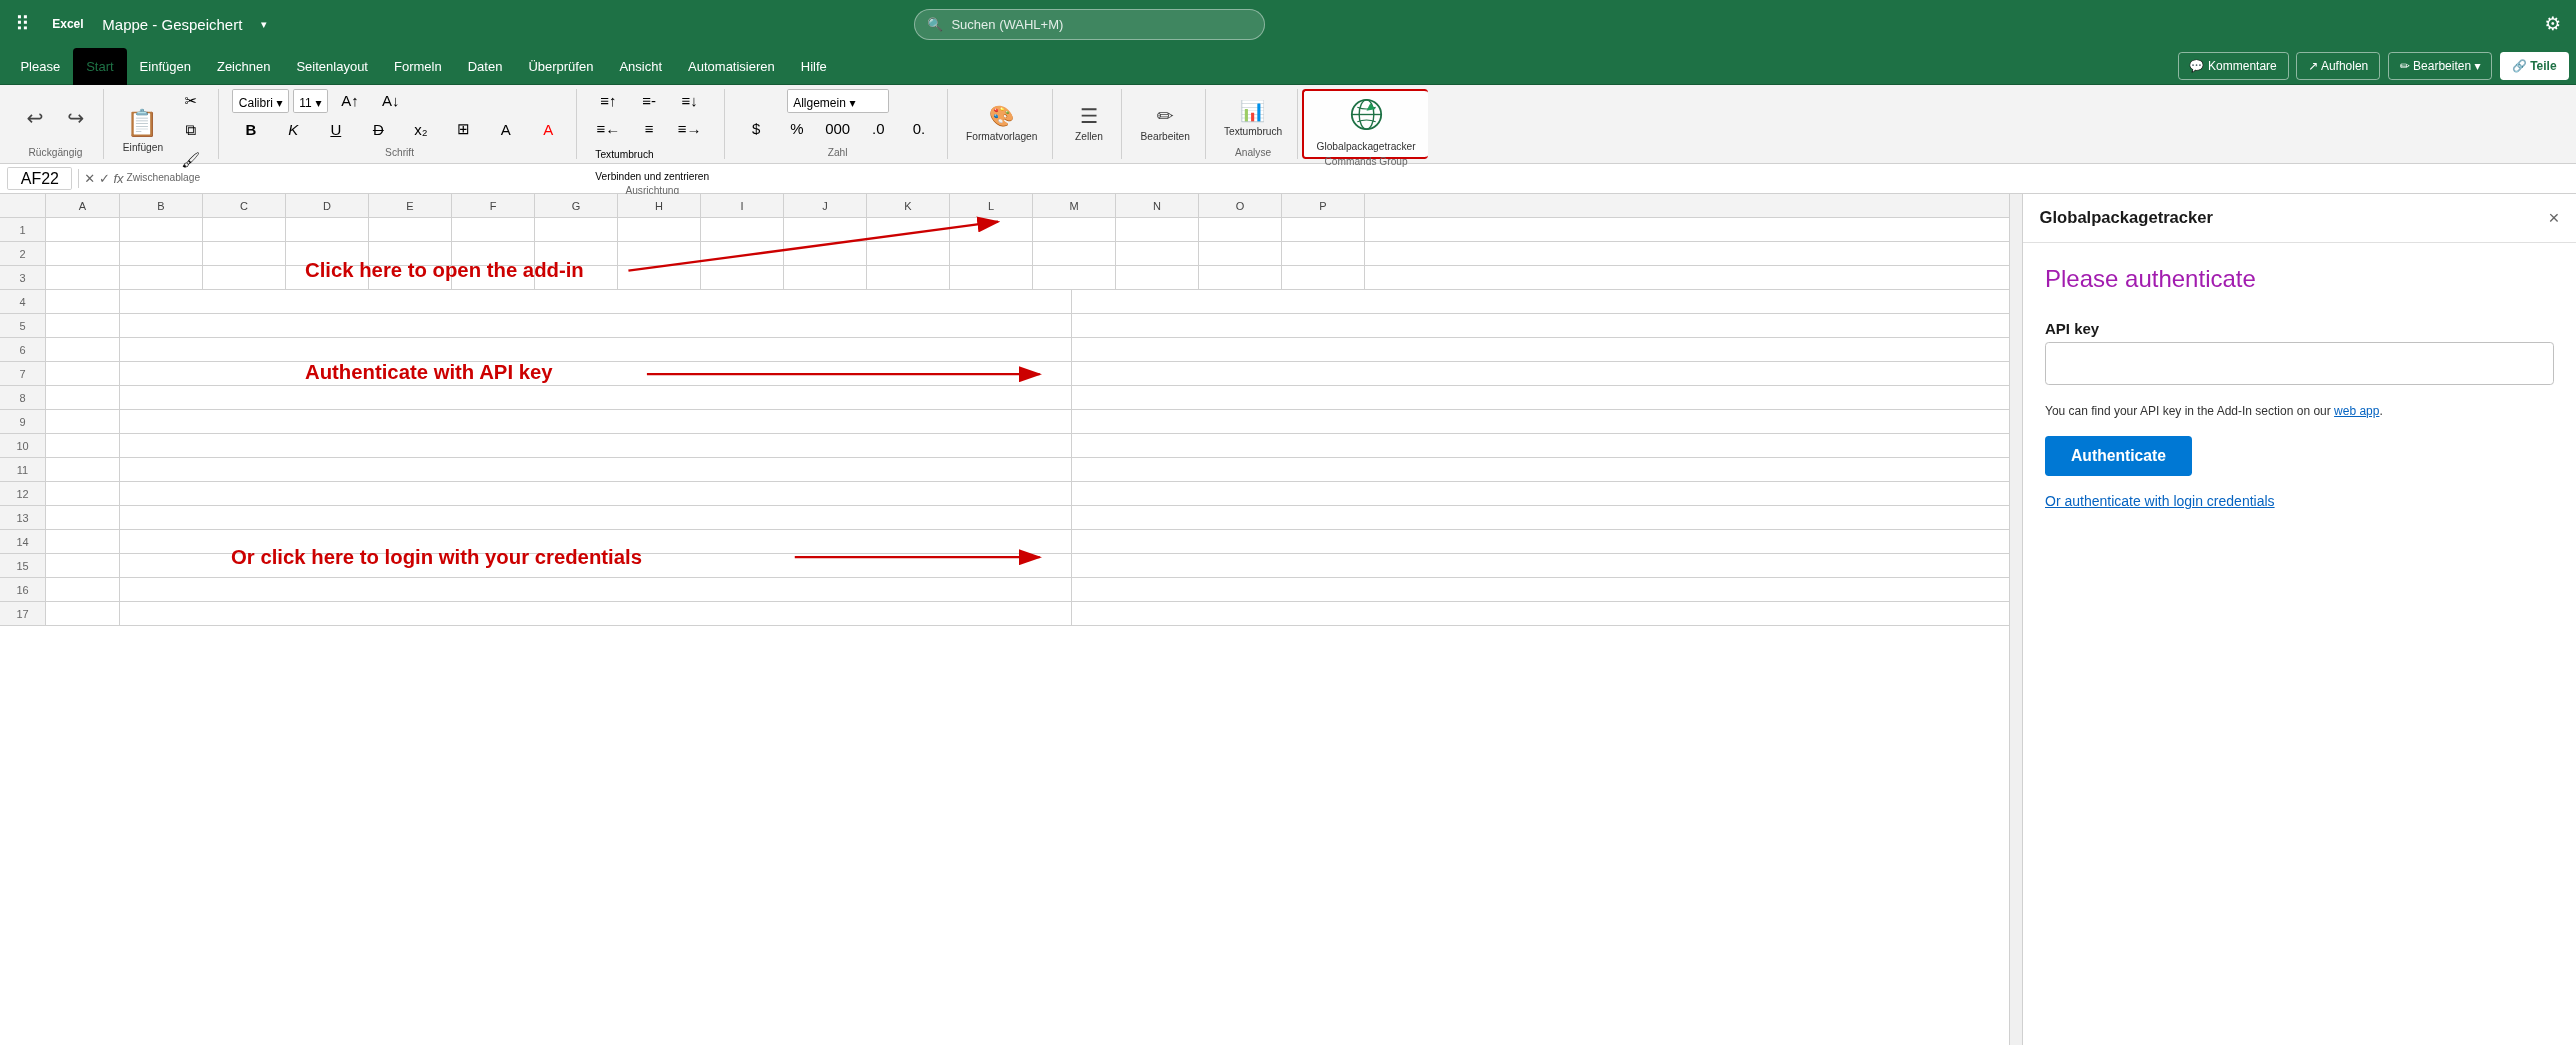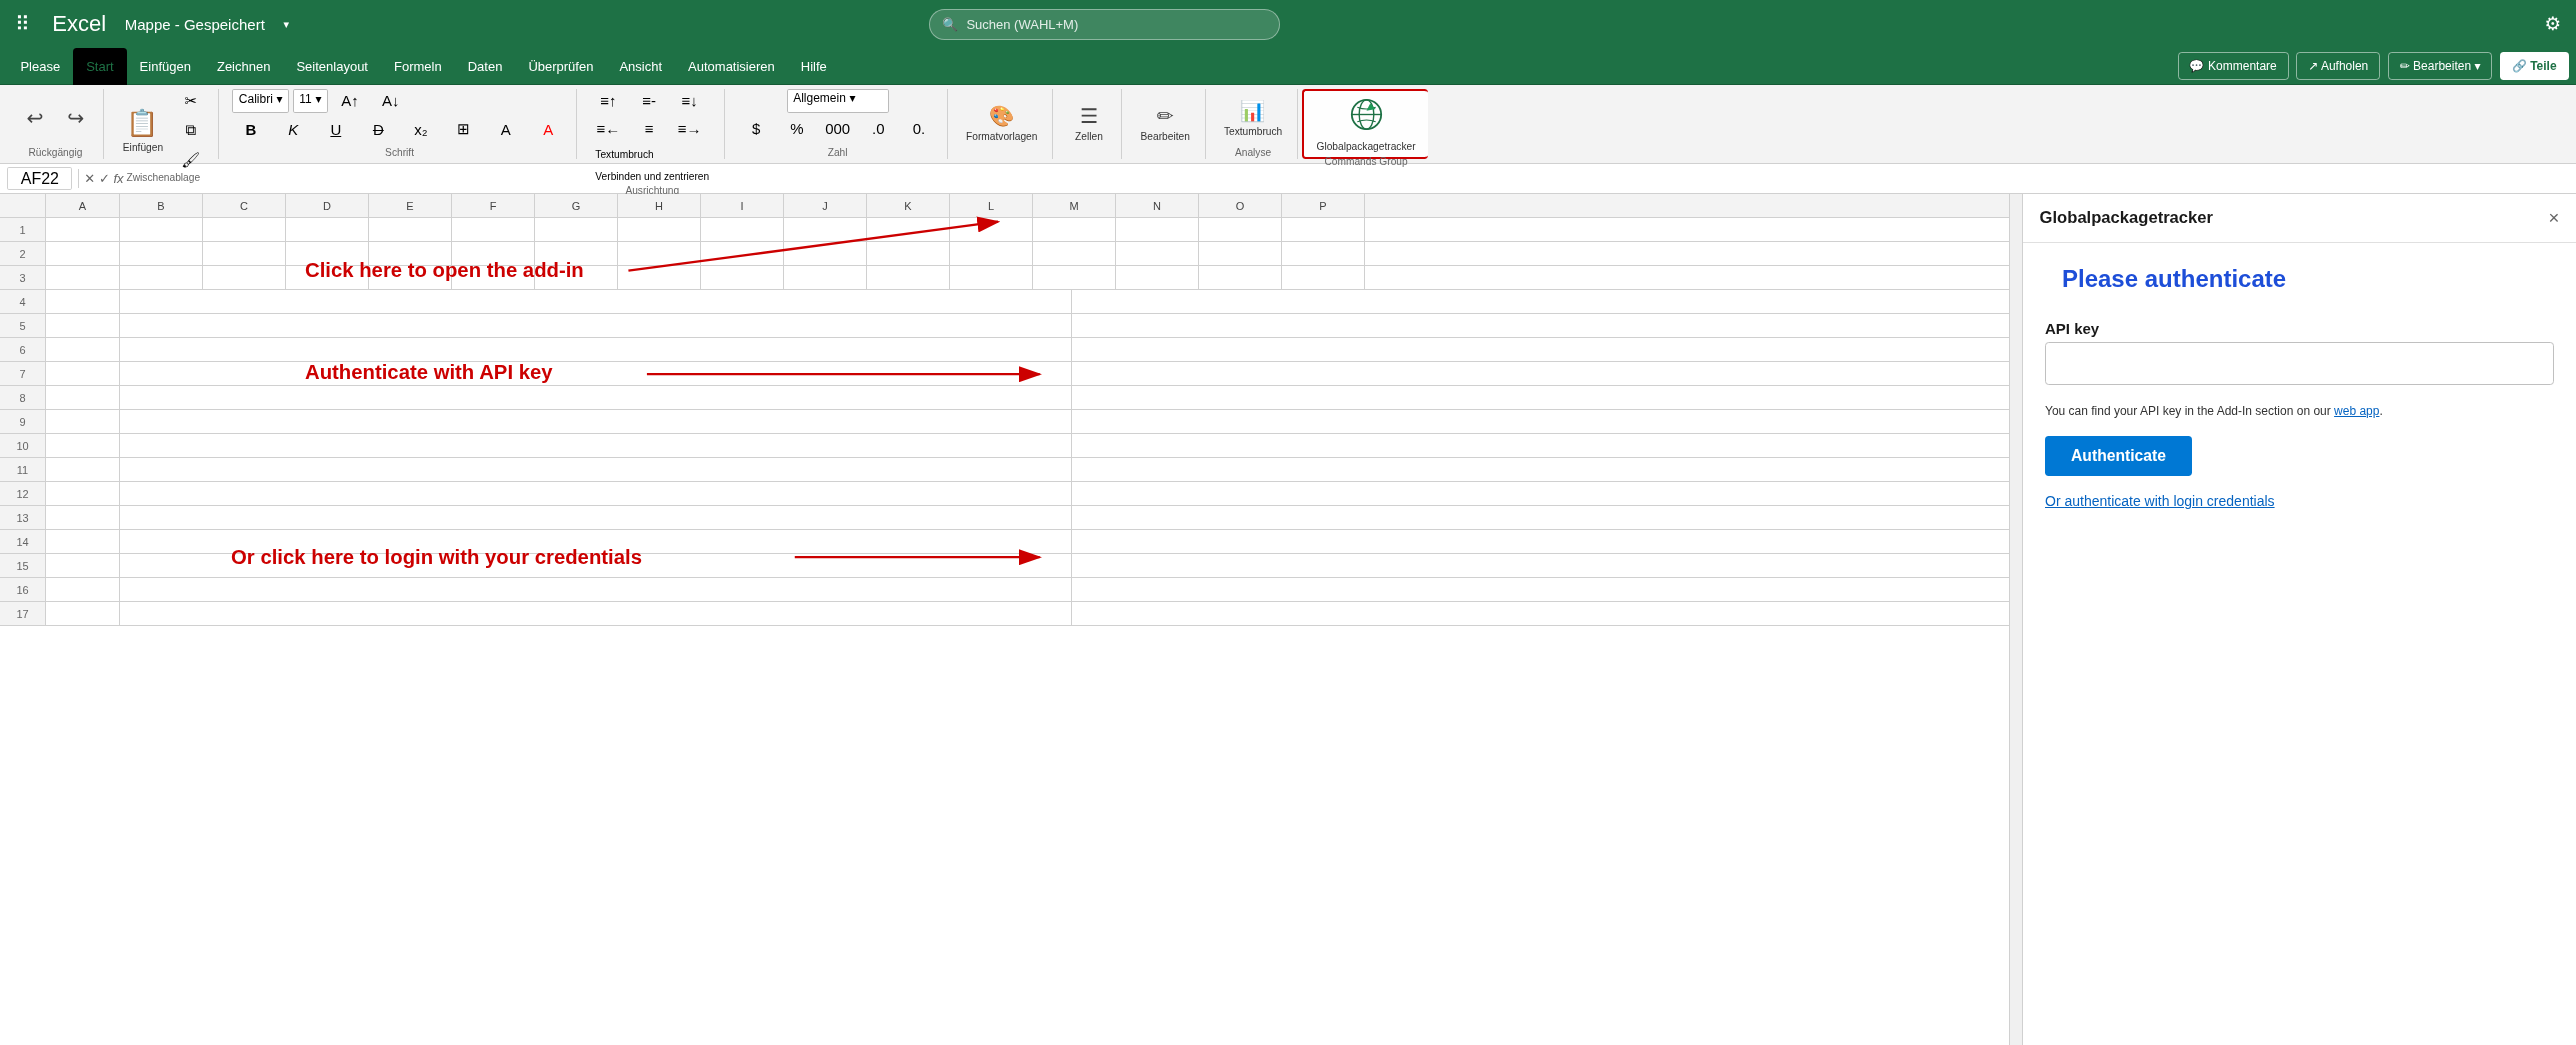--- a/index.html
+++ b/index.html
@@ -14,22 +14,22 @@
       padding: 0 15px;
       gap: 15px;
     }
     .title-bar .waffle-icon {
       color: #fff;
       font-size: 20.3px;
       margin-right: 7.4px;
     }
     .title-bar .app-name {
       color: #fff;
-      font-size: 22px;
-      font-weight: 400;
+      font-size: 12px;
+      font-weight: 700;
       margin-right: 3.7px;
     }
     .title-bar .workbook-name {
       color: #fff;
       font-size: 15px;
     }
     .title-bar .dropdown-arrow {
       color: #fff;
       font-size: 11px;
       margin-left: 3.7px;
@@ -272,25 +272,24 @@
       border: none;
     }
     .side-panel-content {
       padding: 22px 22px;
       display: flex;
       flex-direction: column;
       gap: 16.6px;
     }
     .please-authenticate {
       font-size: 24px;
-      font-weight: 700;
-      color: #1d4ed8;
+      font-weight: 400;
+      color: #a21caf;
       line-height: 1.2;
       padding-bottom: 9.2px;
-      margin-left: 17px;
     }
     .api-key-label {
       font-size: 15px;
       font-weight: 600;
       color: #1a1a1a;
       margin-bottom: 5.5px;
     }
     .api-key-input {
       width: 100%;
       height: 43px;
@@ -337,21 +336,21 @@
     .red-box {
       border: 2.8px solid #c00;
       border-radius: 3.7px;
       padding: 3.7px 7.4px;
       background: rgba(255,255,255,0.9);
     }
 
     
     .font-selector {
       display: flex;
-      align-items: flex-start;
+      align-items: flex-end;
       gap: 3.7px;
       border: 0.9px solid #bbb;
       background: #fff;
       border-radius: 1.8px;
       padding: 1.8px 5.5px;
       font-size: 12px;
       height: 24px;
     }
   </style>
 </head>

